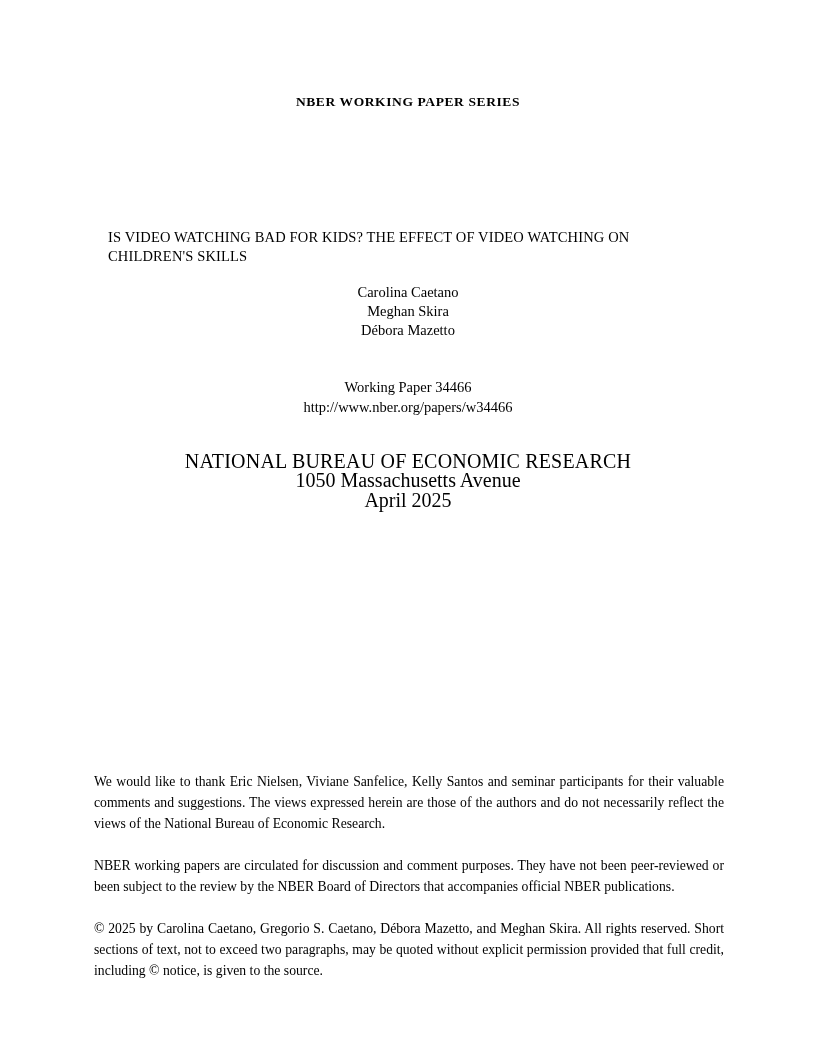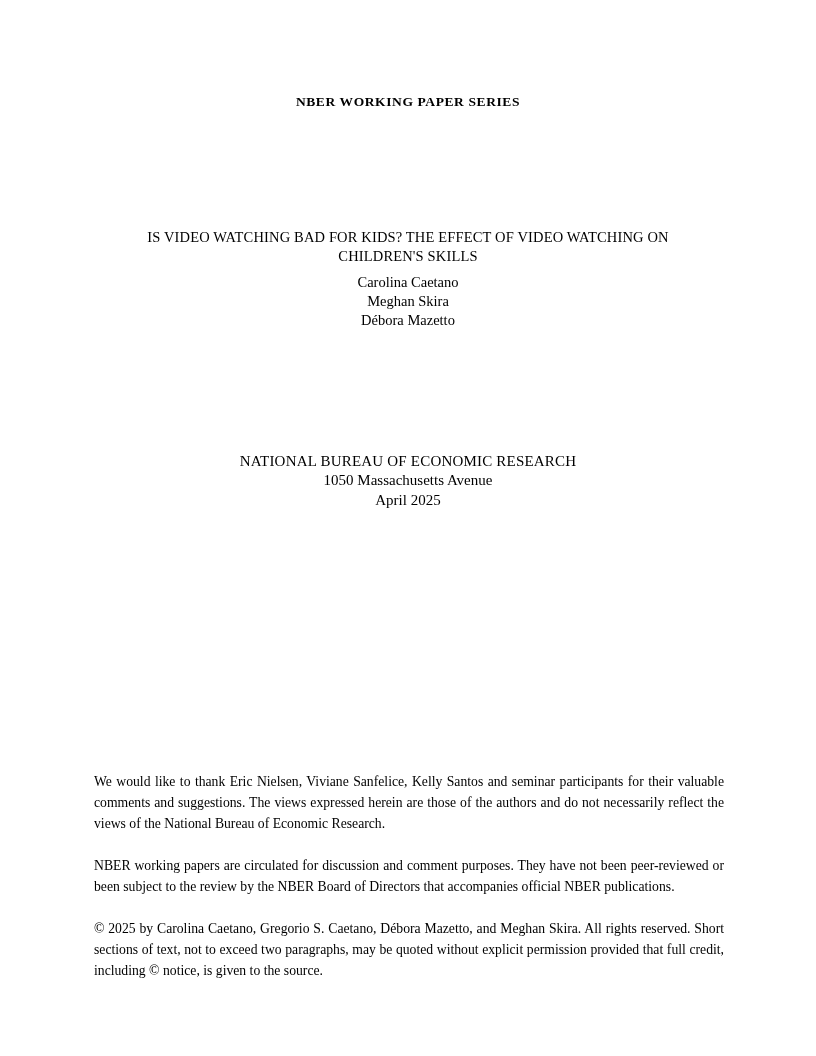--- a/index.html
+++ b/index.html
@@ -32,29 +32,29 @@
     letter-spacing: 0.6px;
     font-variant: small-caps;
     text-transform: uppercase;
     font-weight: bold;
   }
   .paper-title {
     position: absolute;
     top: 228px;
     left: 108px;
     width: 600px;
-    text-align: center;
+    text-align: left;
     font-size: 14.5px;
     line-height: 19px;
     text-transform: uppercase;
     letter-spacing: 0.15px;
   }
   .authors {
     position: absolute;
-    top: 273px;
+    top: 283px;
     left: 0;
     width: 816px;
     text-align: center;
     font-size: 14.5px;
     line-height: 18.8px;
   }
   .authors div {
     margin: 0;
   }
   .wp-block {
@@ -65,21 +65,21 @@
     text-align: center;
     font-size: 14.5px;
     line-height: 19.5px;
   }
   .org-block {
     position: absolute;
     top: 452px;
     left: 0;
     width: 816px;
     text-align: center;
-    font-size: 15px;
+    font-size: 20px;
     line-height: 19.3px;
   }
   .org-name {
     letter-spacing: 0.2px;
   }
   .notes {
     position: absolute;
     top: 771px;
     left: 94px;
     width: 630px;
@@ -102,20 +102,24 @@
   <div class="series-title">NBER WORKING PAPER SERIES</div>
 
   <div class="paper-title">IS VIDEO WATCHING BAD FOR KIDS? THE EFFECT OF VIDEO WATCHING ON CHILDREN'S SKILLS</div>
 
   <div class="authors">
     <div>Carolina Caetano</div>
     <div>Meghan Skira</div>
     <div>Débora Mazetto</div>
   </div>
 
+  <div class="wp-block">
+    <div>Working Paper 34466</div>
+    <div>http://www.nber.org/papers/w34466</div>
+  </div>
 
   <div class="org-block">
     <div class="org-name">NATIONAL BUREAU OF ECONOMIC RESEARCH</div>
     <div>1050 Massachusetts Avenue</div>
     <div>April 2025</div>
   </div>
 
   <div class="notes">
     <p>We would like to thank Eric Nielsen, Viviane Sanfelice, Kelly Santos and seminar participants for their valuable comments and suggestions. The views expressed herein are those of the authors and do not necessarily reflect the views of the National Bureau of Economic Research.</p>
     <p>NBER working papers are circulated for discussion and comment purposes. They have not been peer-reviewed or been subject to the review by the NBER Board of Directors that accompanies official NBER publications.</p>

